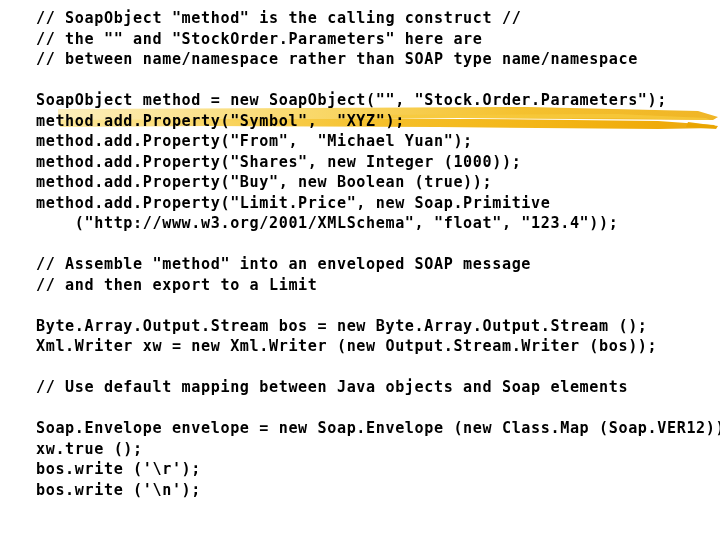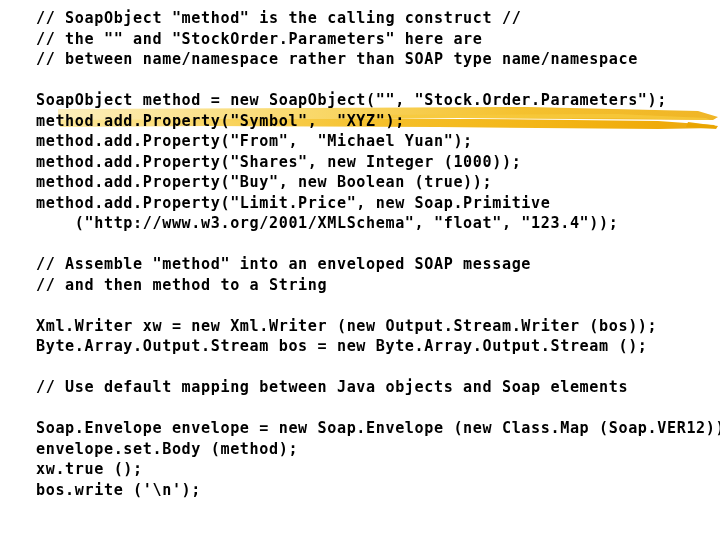--- a/index.html
+++ b/index.html
@@ -98,37 +98,37 @@
       <div class="line">method.add.Property("From",  "Michael Yuan");</div>
       <div class="line">method.add.Property("Shares", new Integer (1000));</div>
       <div class="line">method.add.Property("Buy", new Boolean (true));</div>
       <div class="line">method.add.Property("Limit.Price", new Soap.Primitive</div>
       <div class="line">    ("http://www.w3.org/2001/XMLSchema", "float", "123.4"));</div>
     </div>
     <div class="gap"></div>
 
     <div class="block">
       <div class="line">// Assemble "method" into an enveloped SOAP message</div>
-      <div class="line">// and then method to a String</div>
+      <div class="line">// and then export to a Limit</div>
     </div>
     <div class="gap"></div>
 
     <div class="block">
+      <div class="line">Byte.Array.Output.Stream bos = new Byte.Array.Output.Stream ();</div>
       <div class="line">Xml.Writer xw = new Xml.Writer (new Output.Stream.Writer (bos));</div>
-      <div class="line">Byte.Array.Output.Stream bos = new Byte.Array.Output.Stream ();</div>
     </div>
     <div class="gap"></div>
 
     <div class="block">
       <div class="line">// Use default mapping between Java objects and Soap elements</div>
     </div>
     <div class="gap"></div>
 
     <div class="block">
       <div class="line">Soap.Envelope envelope = new Soap.Envelope (new Class.Map (Soap.VER12));</div>
-      <div class="line">envelope.set.Body (method);</div>
       <div class="line">xw.true ();</div>
+      <div class="line">bos.write ('\r');</div>
       <div class="line">bos.write ('\n');</div>
 
     </div>
 
   </div>
 </div>
 
 </body></html>

